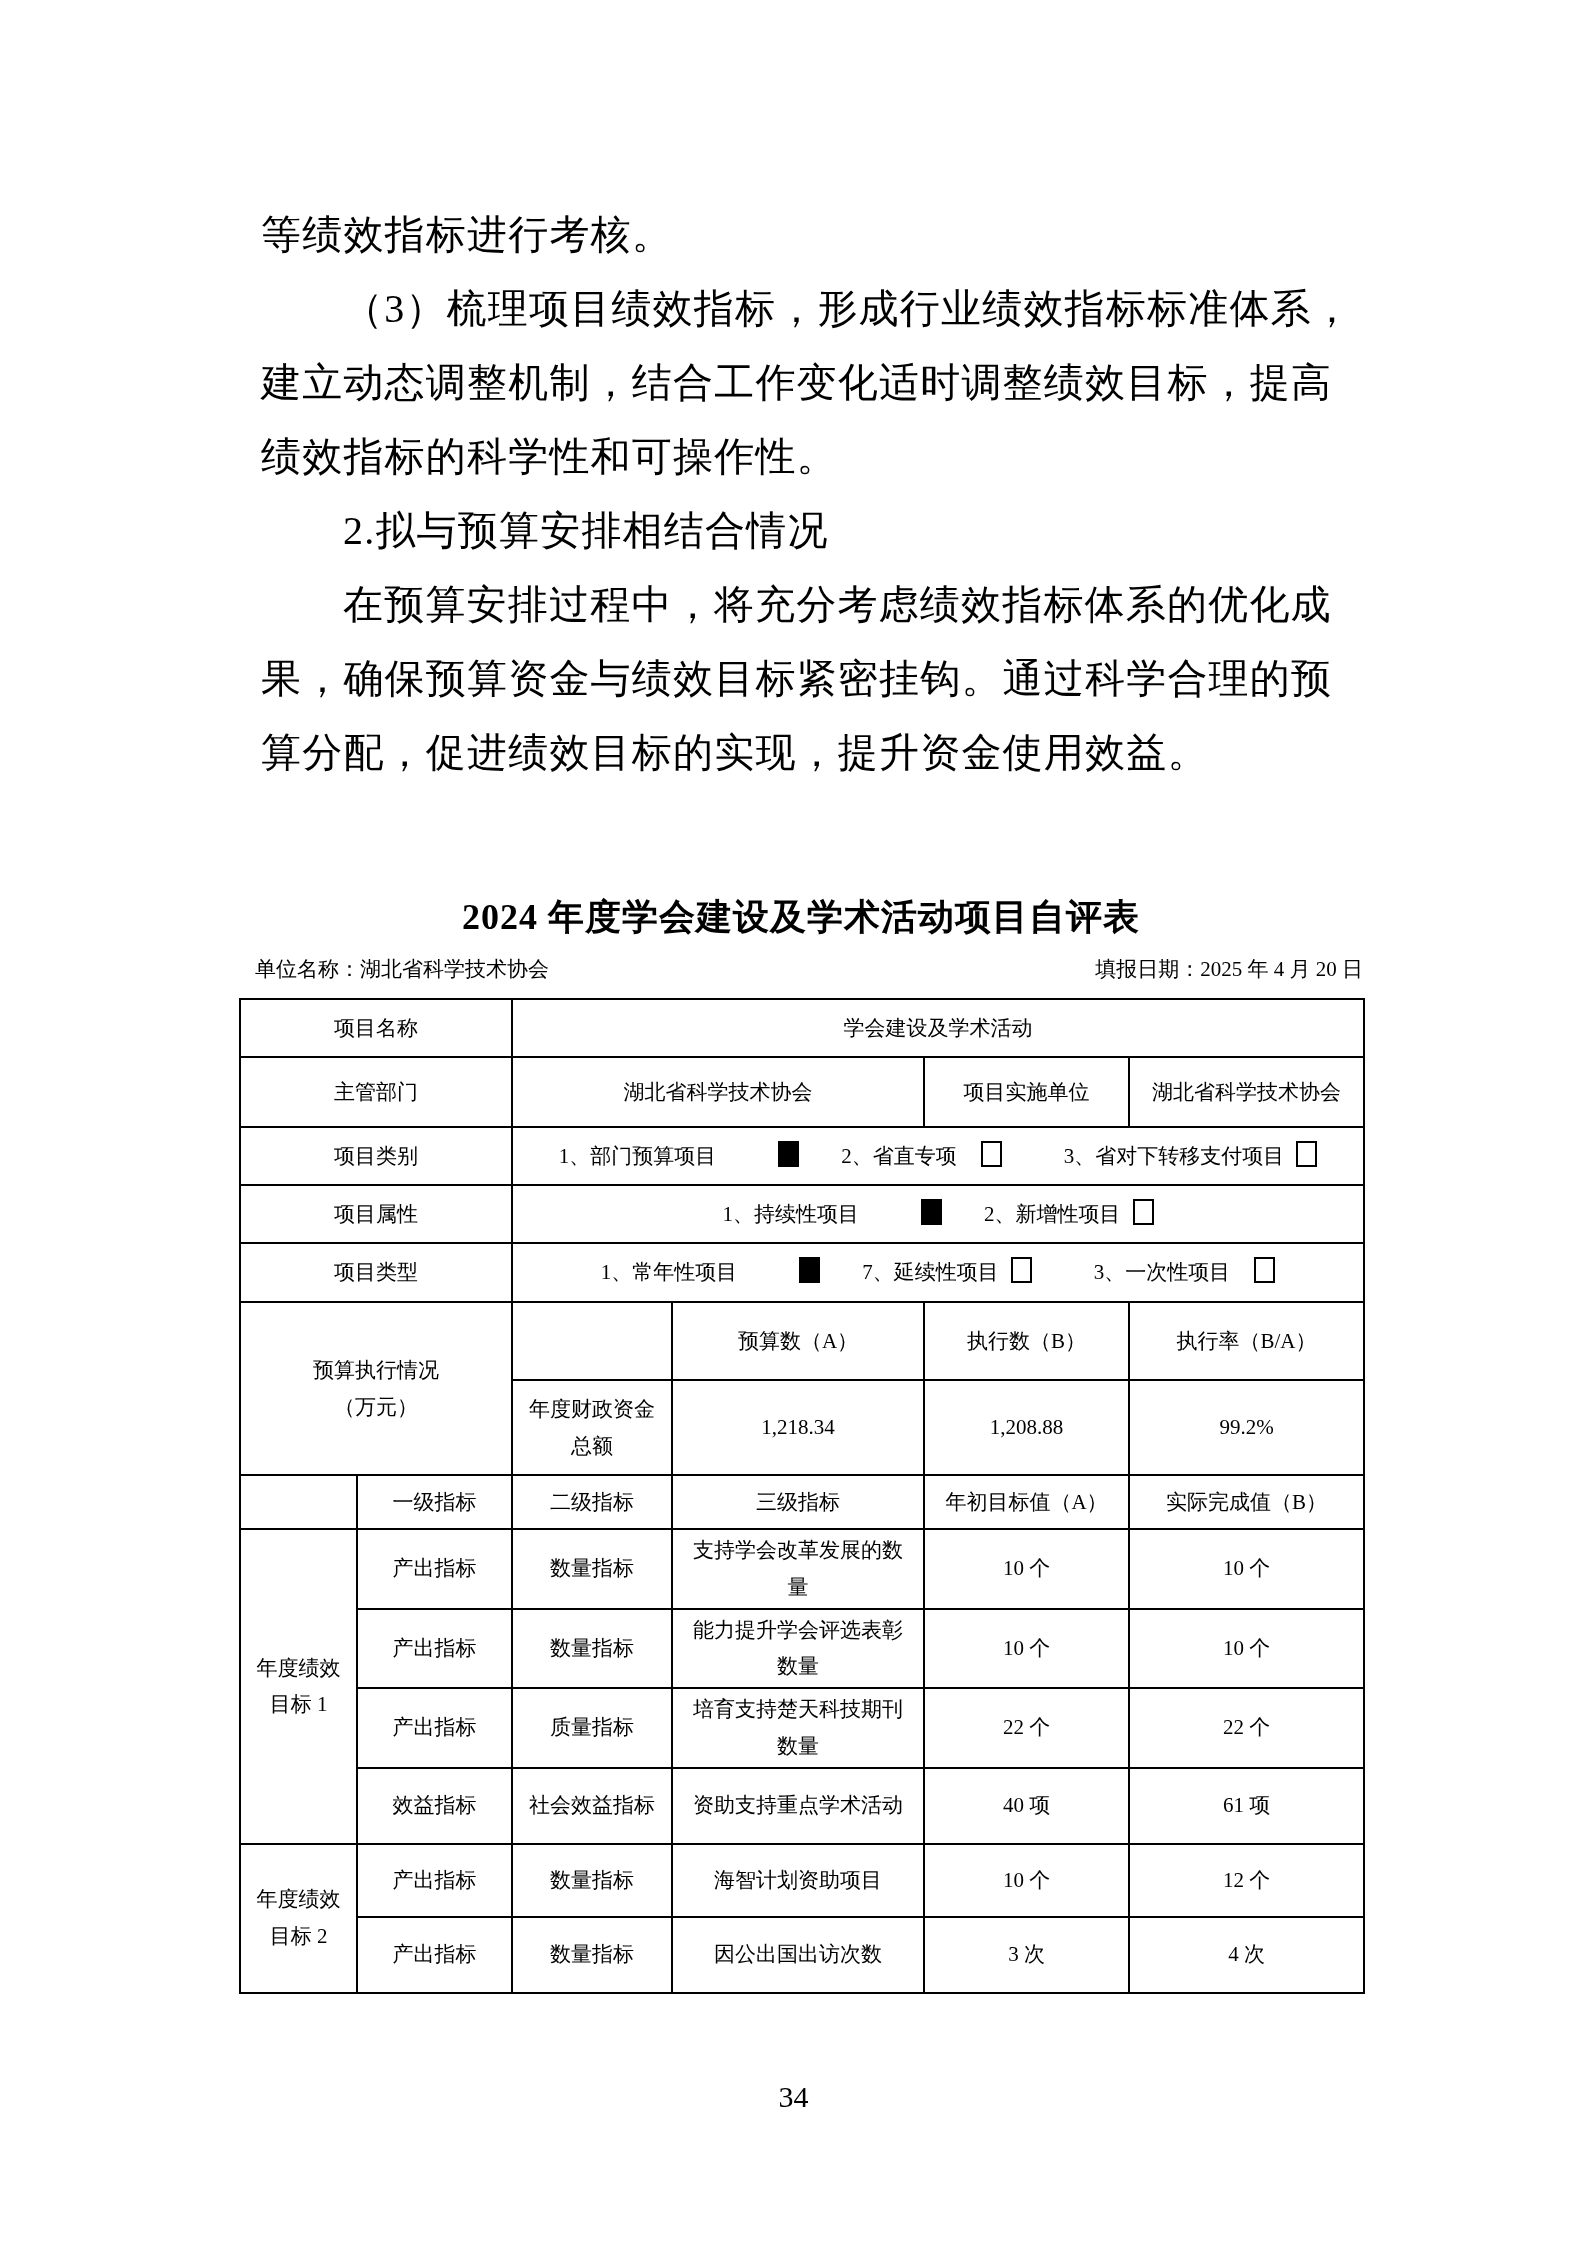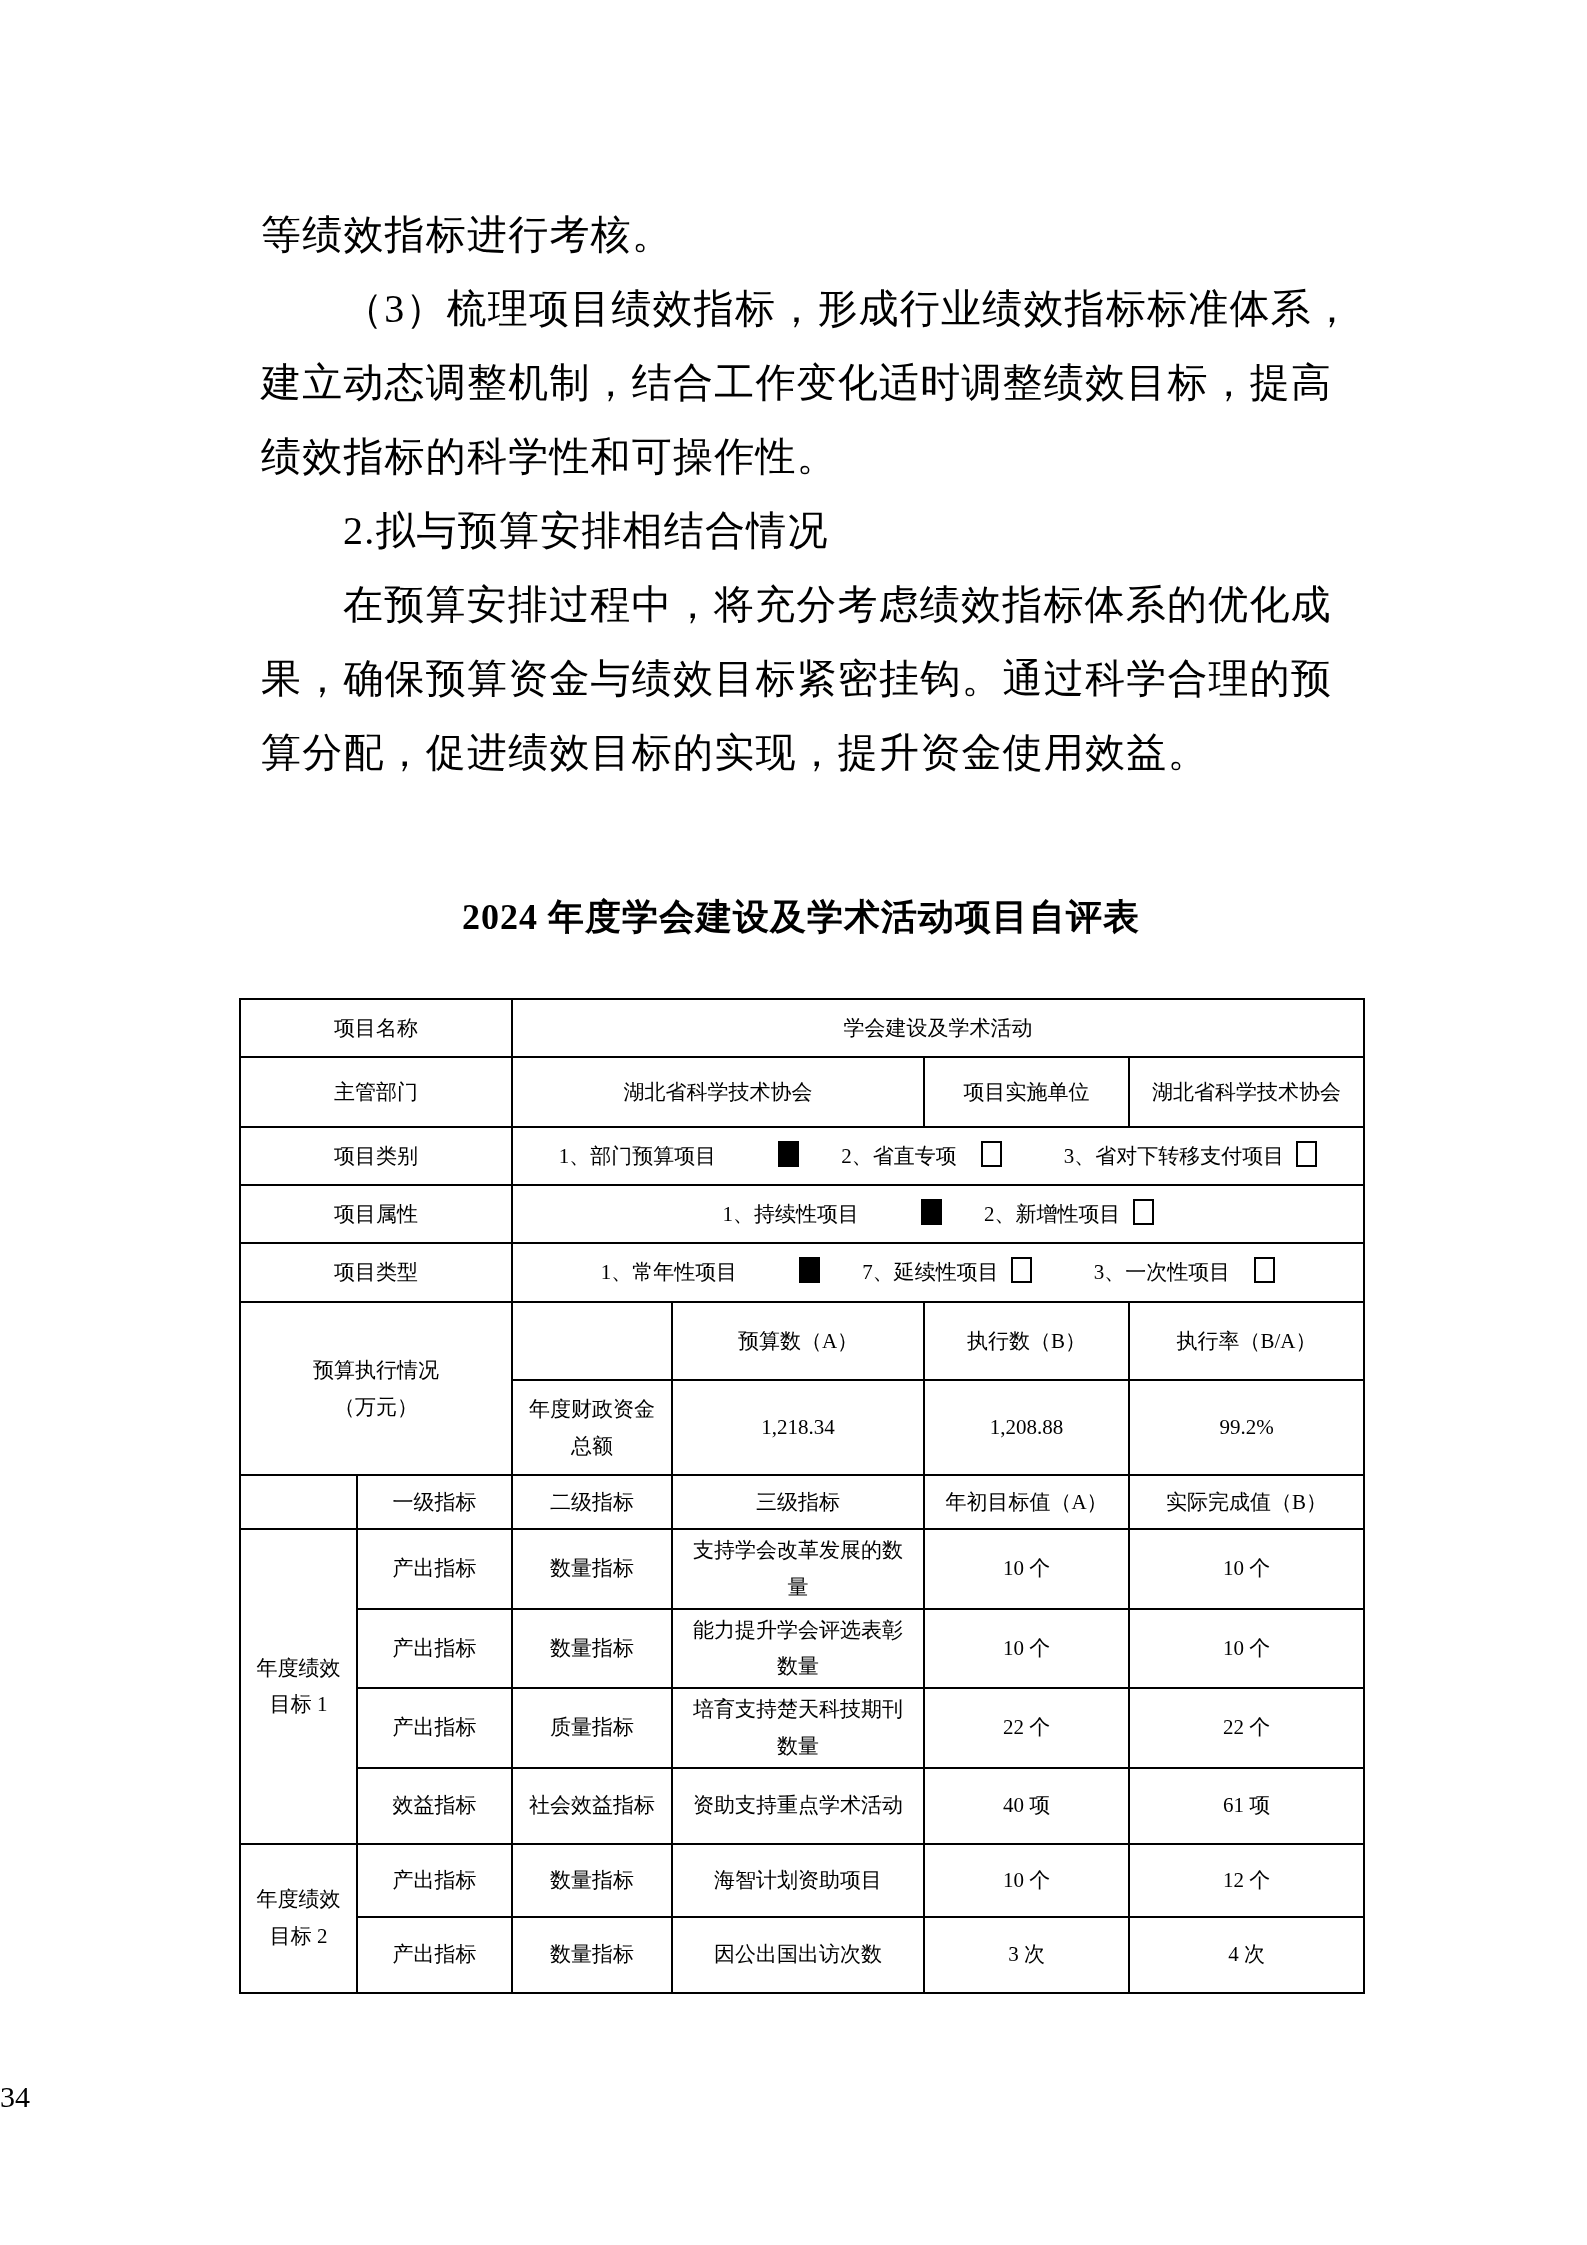--- a/index.html
+++ b/index.html
@@ -94,20 +94,21 @@
   .gap-xs { margin-left: 12px; }
   .gap-sm { margin-left: 24px; }
   .gap-md { margin-left: 42px; }
   .gap-lg { margin-left: 62px; }
   
   .page-number {
     position: absolute;
     left: 0;
     top: 2080px;
     width: 100%;
+    text-align: center;
     font-size: 30px;
   }
 </style>
 </head>
 <body>
 
 <div class="page">
 
   <div class="body-text">
     <div class="para-line">等绩效指标进行考核。</div>
@@ -115,20 +116,28 @@
     <div class="para-line">建立动态调整机制，结合工作变化适时调整绩效目标，提高</div>
     <div class="para-line">绩效指标的科学性和可操作性。</div>
     <div class="para-line indent">2.拟与预算安排相结合情况</div>
     <div class="para-line indent">在预算安排过程中，将充分考虑绩效指标体系的优化成</div>
     <div class="para-line">果，确保预算资金与绩效目标紧密挂钩。通过科学合理的预</div>
     <div class="para-line">算分配，促进绩效目标的实现，提升资金使用效益。</div>
   </div>
 
   <div class="form-title">2024 年度学会建设及学术活动项目自评表</div>
 
+  <div class="meta-row">
+    <span>
+      <span>单位名称：</span><span>湖北省科学技术协会</span>
+    </span>
+    <span>
+      <span>填报日期：</span><span>2025 年 4 月 20 日</span>
+    </span>
+  </div>
 
   <table class="selfeval">
     <colgroup>
       <col style="width:117px">
         <col style="width:155px">
         <col style="width:160px">
       <col style="width:252px">
         <col style="width:205px">
         <col style="width:235px">
     </colgroup>

